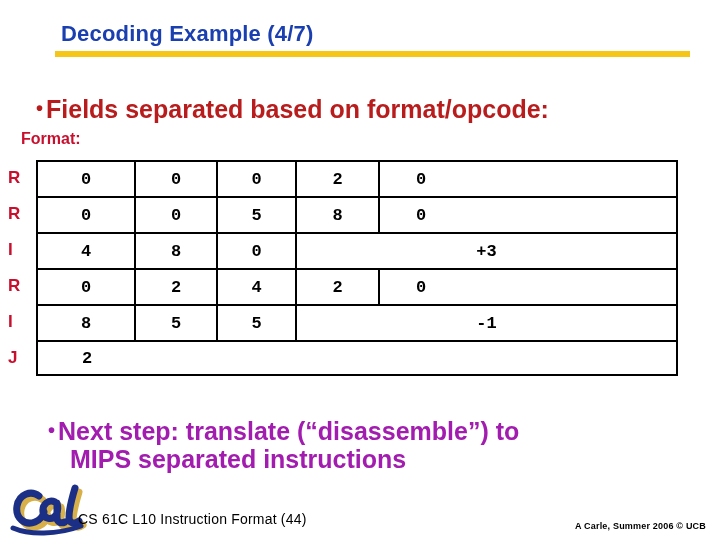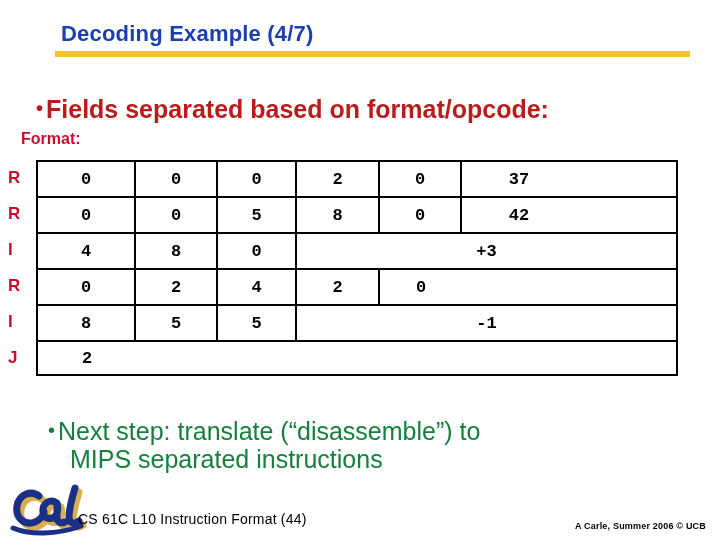--- a/index.html
+++ b/index.html
@@ -48,22 +48,22 @@
     margin-top: 11px;
   }
   .bullet-1 .dot { font-size: 20px; vertical-align: 3px; padding-right: 3px; }
 
   .bullet-2 {
     position: absolute;
     left: 48px;
     top: 418px;
     width: 640px;
     font-size: 25px;
-    font-weight: normal;
-    color: #15803d;
+    font-weight: bold;
+    color: #a21caf;
     line-height: 1.1;
   }
   .bullet-2 .dot { font-size: 20px; vertical-align: 3px; padding-right: 3px; }
   .bullet-2 .l2 { display: block; padding-left: 22px; }
 
   
   .format-label {
     position: absolute;
     left: 21px;
     top: 130px;
@@ -175,33 +175,31 @@
 <div class="fmt-table-wrap">
 
   <div class="fmt-row">
     <div class="row-label">R</div>
     <div class="cells">
       <div class="cell c1">0</div>
       <div class="cell c2">0</div>
       <div class="cell c3">0</div>
       <div class="cell c4">2</div>
       <div class="cell c5">0</div>
-      <div class="cell c6">37</div>
     </div>
   </div>
 
   <div class="fmt-row">
     <div class="row-label">R</div>
     <div class="cells">
       <div class="cell c1">0</div>
       <div class="cell c2">0</div>
       <div class="cell c3">5</div>
       <div class="cell c4">8</div>
       <div class="cell c5">0</div>
-      <div class="cell c6">42</div>
     </div>
   </div>
 
   <div class="fmt-row">
     <div class="row-label">I</div>
     <div class="cells">
       <div class="cell c1">4</div>
       <div class="cell c2">8</div>
       <div class="cell c3">0</div>
       <div class="cell span3">+3</div>

